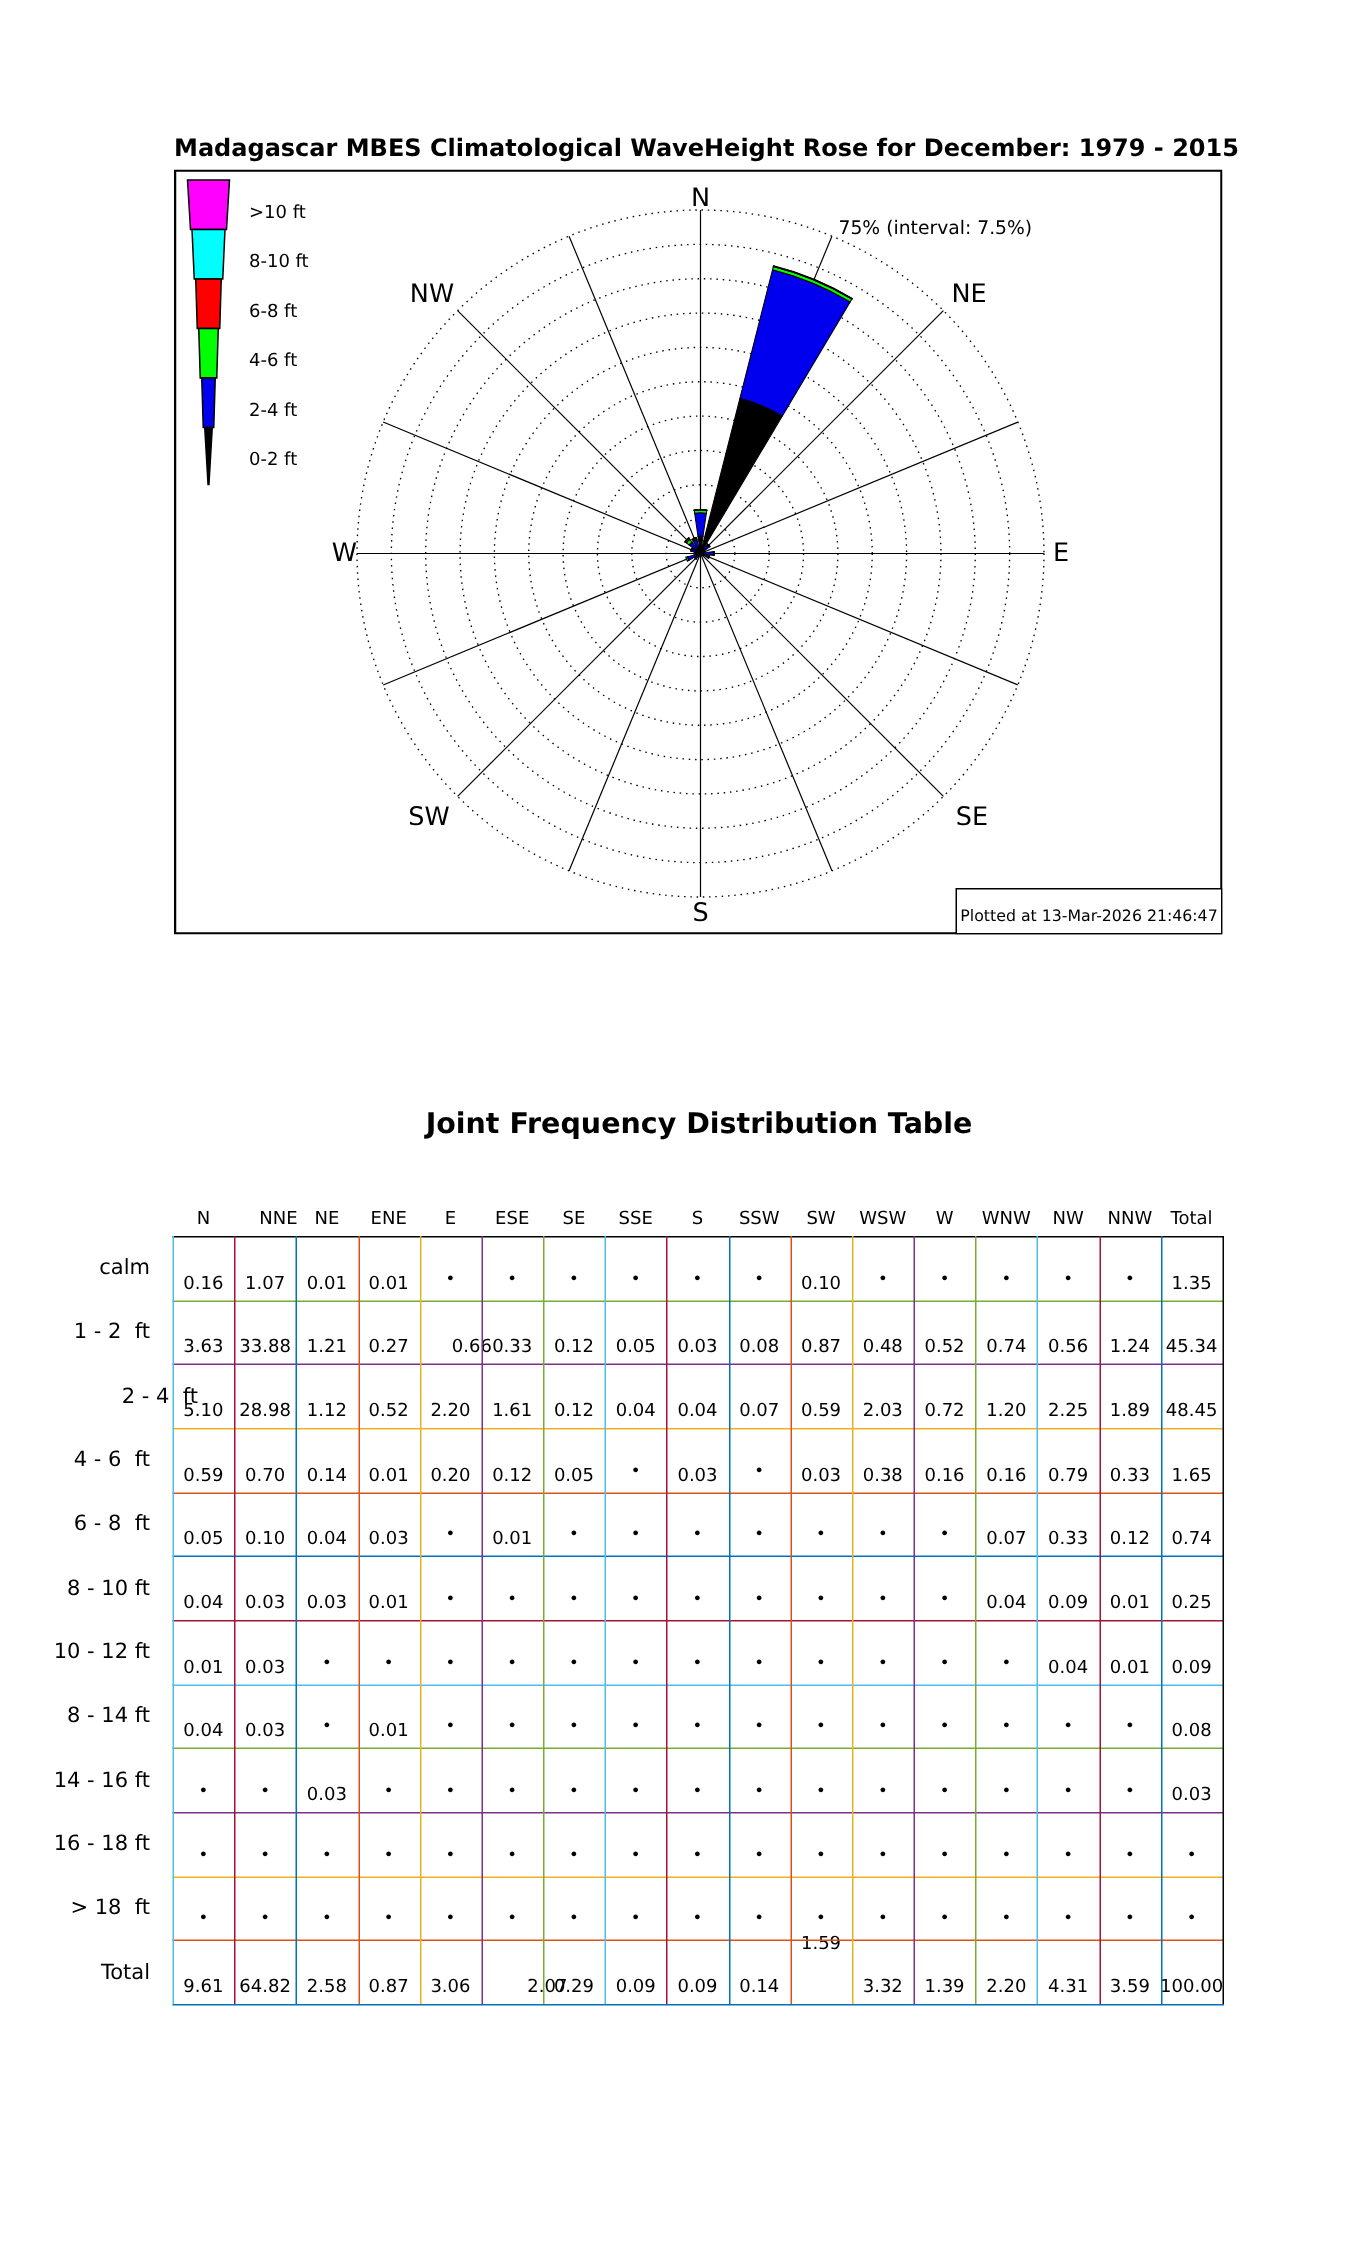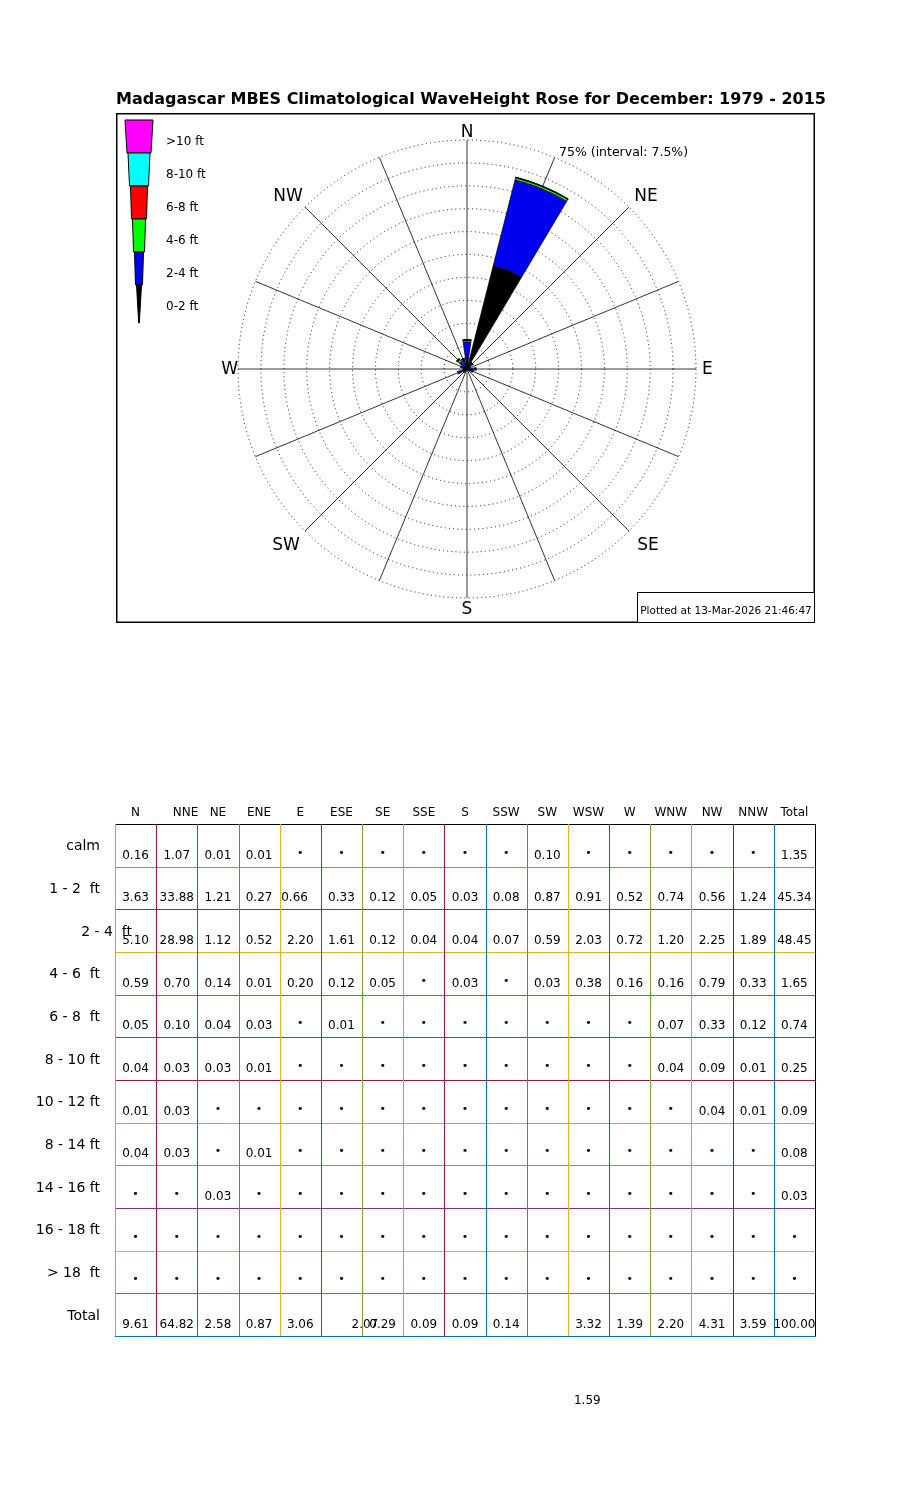--- a/index.html
+++ b/index.html
@@ -139,20 +139,21 @@
           <text x="50" y="131" font-size="12" fill="#000">4-6 ft</text>
           <polygon points="18.5,139 27.5,139 26.5,172 19.5,172" fill="#0000EE" stroke="#000" stroke-width="1"></polygon>
           <text x="50" y="164" font-size="12" fill="#000">2-4 ft</text>
           <polygon points="20.5,172 25.5,172 23.3,210 22.7,210" fill="#000000" stroke="#000" stroke-width="1"></polygon>
           <text x="50" y="197" font-size="12" fill="#000">0-2 ft</text>
         </g>
         <rect x="521.5" y="479.5" width="177" height="30" fill="#fff" stroke="#000" stroke-width="1"></rect>
         <text x="610" y="501" text-anchor="middle" font-size="10.5" fill="#000">Plotted at 13-Mar-2026 21:46:47</text>
       </svg>
     </div>
+  <div class="table-title">Joint Frequency Distribution Table</div>
   <div id="table-area" style="position:absolute;left:0;top:0;width:900px;height:1500px;">
       <div class="hdr" style="left: 115px; top: 804px; width: 41.1765px;">N</div>
       <div class="hdr" style="left: 165px; top: 804px; width: 41.1765px;">NNE</div>
       <div class="hdr" style="left: 197.353px; top: 804px; width: 41.1765px;">NE</div>
       <div class="hdr" style="left: 238.529px; top: 804px; width: 41.1765px;">ENE</div>
       <div class="hdr" style="left: 279.706px; top: 804px; width: 41.1765px;">E</div>
       <div class="hdr" style="left: 320.882px; top: 804px; width: 41.1765px;">ESE</div>
       <div class="hdr" style="left: 362.059px; top: 804px; width: 41.1765px;">SE</div>
       <div class="hdr" style="left: 403.235px; top: 804px; width: 41.1765px;">SSE</div>
       <div class="hdr" style="left: 444.412px; top: 804px; width: 41.1765px;">S</div>
@@ -190,28 +191,28 @@
       <div class="cell dotc" style="left: 567.941px; top: 824px; width: 41.1765px; height: 42.6667px;">•</div>
       <div class="cell dotc" style="left: 609.118px; top: 824px; width: 41.1765px; height: 42.6667px;">•</div>
       <div class="cell dotc" style="left: 650.294px; top: 824px; width: 41.1765px; height: 42.6667px;">•</div>
       <div class="cell dotc" style="left: 691.471px; top: 824px; width: 41.1765px; height: 42.6667px;">•</div>
       <div class="cell dotc" style="left: 732.647px; top: 824px; width: 41.1765px; height: 42.6667px;">•</div>
       <div class="cell" style="left: 773.824px; top: 824px; width: 41.1765px; height: 42.6667px;">1.35</div>
       <div class="cell" style="left: 115px; top: 866.667px; width: 41.1765px; height: 42.6667px;">3.63</div>
       <div class="cell" style="left: 156.176px; top: 866.667px; width: 41.1765px; height: 42.6667px;">33.88</div>
       <div class="cell" style="left: 197.353px; top: 866.667px; width: 41.1765px; height: 42.6667px;">1.21</div>
       <div class="cell" style="left: 238.529px; top: 866.667px; width: 41.1765px; height: 42.6667px;">0.27</div>
-      <div class="cell" style="left: 274px; top: 866.667px; width: 41.1765px; height: 42.6667px;">0.66</div>
+      <div class="cell" style="left: 294px; top: 866.667px; width: 41.1765px; height: 42.6667px;">0.66</div>
       <div class="cell" style="left: 320.882px; top: 866.667px; width: 41.1765px; height: 42.6667px;">0.33</div>
       <div class="cell" style="left: 362.059px; top: 866.667px; width: 41.1765px; height: 42.6667px;">0.12</div>
       <div class="cell" style="left: 403.235px; top: 866.667px; width: 41.1765px; height: 42.6667px;">0.05</div>
       <div class="cell" style="left: 444.412px; top: 866.667px; width: 41.1765px; height: 42.6667px;">0.03</div>
       <div class="cell" style="left: 485.588px; top: 866.667px; width: 41.1765px; height: 42.6667px;">0.08</div>
       <div class="cell" style="left: 526.765px; top: 866.667px; width: 41.1765px; height: 42.6667px;">0.87</div>
-      <div class="cell" style="left: 567.941px; top: 866.667px; width: 41.1765px; height: 42.6667px;">0.91</div>
+      <div class="cell" style="left: 567.941px; top: 866.667px; width: 41.1765px; height: 42.6667px;">0.48</div>
       <div class="cell" style="left: 609.118px; top: 866.667px; width: 41.1765px; height: 42.6667px;">0.52</div>
       <div class="cell" style="left: 650.294px; top: 866.667px; width: 41.1765px; height: 42.6667px;">0.74</div>
       <div class="cell" style="left: 691.471px; top: 866.667px; width: 41.1765px; height: 42.6667px;">0.56</div>
       <div class="cell" style="left: 732.647px; top: 866.667px; width: 41.1765px; height: 42.6667px;">1.24</div>
       <div class="cell" style="left: 773.824px; top: 866.667px; width: 41.1765px; height: 42.6667px;">45.34</div>
       <div class="cell" style="left: 115px; top: 909.333px; width: 41.1765px; height: 42.6667px;">5.10</div>
       <div class="cell" style="left: 156.176px; top: 909.333px; width: 41.1765px; height: 42.6667px;">28.98</div>
       <div class="cell" style="left: 197.353px; top: 909.333px; width: 41.1765px; height: 42.6667px;">1.12</div>
       <div class="cell" style="left: 238.529px; top: 909.333px; width: 41.1765px; height: 42.6667px;">0.52</div>
       <div class="cell" style="left: 279.706px; top: 909.333px; width: 41.1765px; height: 42.6667px;">2.20</div>
@@ -366,21 +367,21 @@
       <div class="cell" style="left: 115px; top: 1293.33px; width: 41.1765px; height: 42.6667px;">9.61</div>
       <div class="cell" style="left: 156.176px; top: 1293.33px; width: 41.1765px; height: 42.6667px;">64.82</div>
       <div class="cell" style="left: 197.353px; top: 1293.33px; width: 41.1765px; height: 42.6667px;">2.58</div>
       <div class="cell" style="left: 238.529px; top: 1293.33px; width: 41.1765px; height: 42.6667px;">0.87</div>
       <div class="cell" style="left: 279.706px; top: 1293.33px; width: 41.1765px; height: 42.6667px;">3.06</div>
       <div class="cell" style="left: 320.882px; top: 1293.33px; width: 41.1765px; height: 42.6667px; padding-left: 44px;">2.07</div>
       <div class="cell" style="left: 362.059px; top: 1293.33px; width: 41.1765px; height: 42.6667px;">0.29</div>
       <div class="cell" style="left: 403.235px; top: 1293.33px; width: 41.1765px; height: 42.6667px;">0.09</div>
       <div class="cell" style="left: 444.412px; top: 1293.33px; width: 41.1765px; height: 42.6667px;">0.09</div>
       <div class="cell" style="left: 485.588px; top: 1293.33px; width: 41.1765px; height: 42.6667px;">0.14</div>
-      <div class="cell" style="left: 526.765px; top: 1369px; width: 41.1765px; height: 42.6667px; margin-left: 40px;">1.59</div>
+      <div class="cell" style="left: 526.765px; top: 1264px; width: 41.1765px; height: 42.6667px;">1.59</div>
       <div class="cell" style="left: 567.941px; top: 1293.33px; width: 41.1765px; height: 42.6667px;">3.32</div>
       <div class="cell" style="left: 609.118px; top: 1293.33px; width: 41.1765px; height: 42.6667px;">1.39</div>
       <div class="cell" style="left: 650.294px; top: 1293.33px; width: 41.1765px; height: 42.6667px;">2.20</div>
       <div class="cell" style="left: 691.471px; top: 1293.33px; width: 41.1765px; height: 42.6667px;">4.31</div>
       <div class="cell" style="left: 732.647px; top: 1293.33px; width: 41.1765px; height: 42.6667px;">3.59</div>
       <div class="cell" style="left: 773.824px; top: 1293.33px; width: 41.1765px; height: 42.6667px;">100.00</div>
       <div class="hline" style="left: 115px; top: 824px; width: 701px; background: rgb(0, 0, 0);"></div>
       <div class="hline" style="left: 115px; top: 866.667px; width: 701px; background: rgb(119, 172, 48);"></div>
       <div class="hline" style="left: 115px; top: 909.333px; width: 701px; background: rgb(126, 47, 142);"></div>
       <div class="hline" style="left: 115px; top: 952px; width: 701px; background: rgb(237, 177, 32);"></div>

